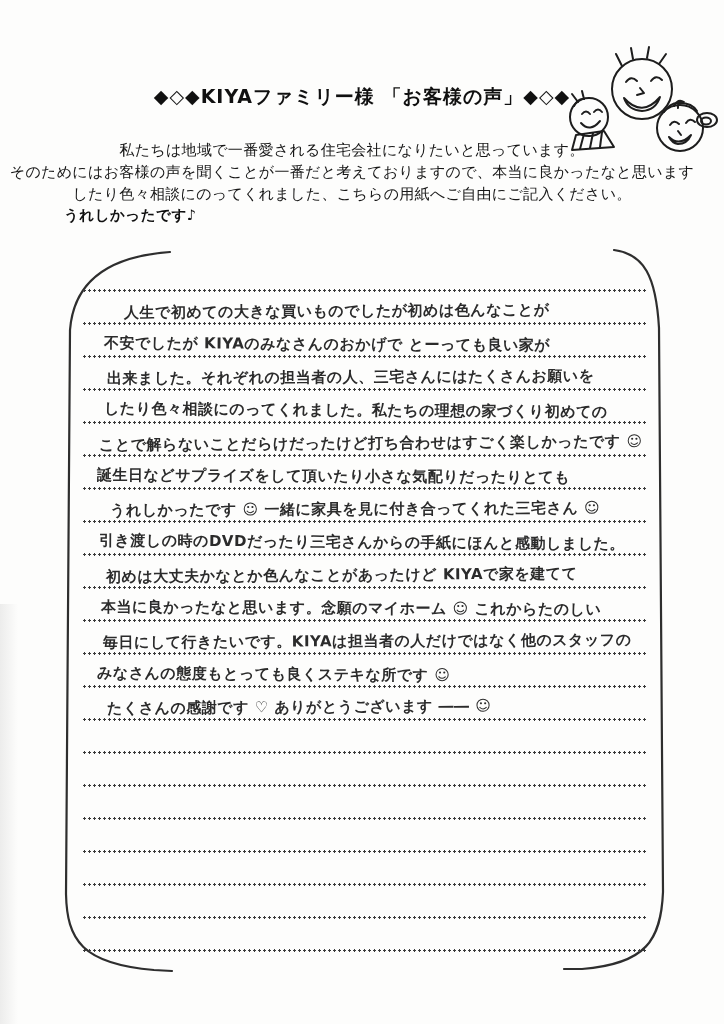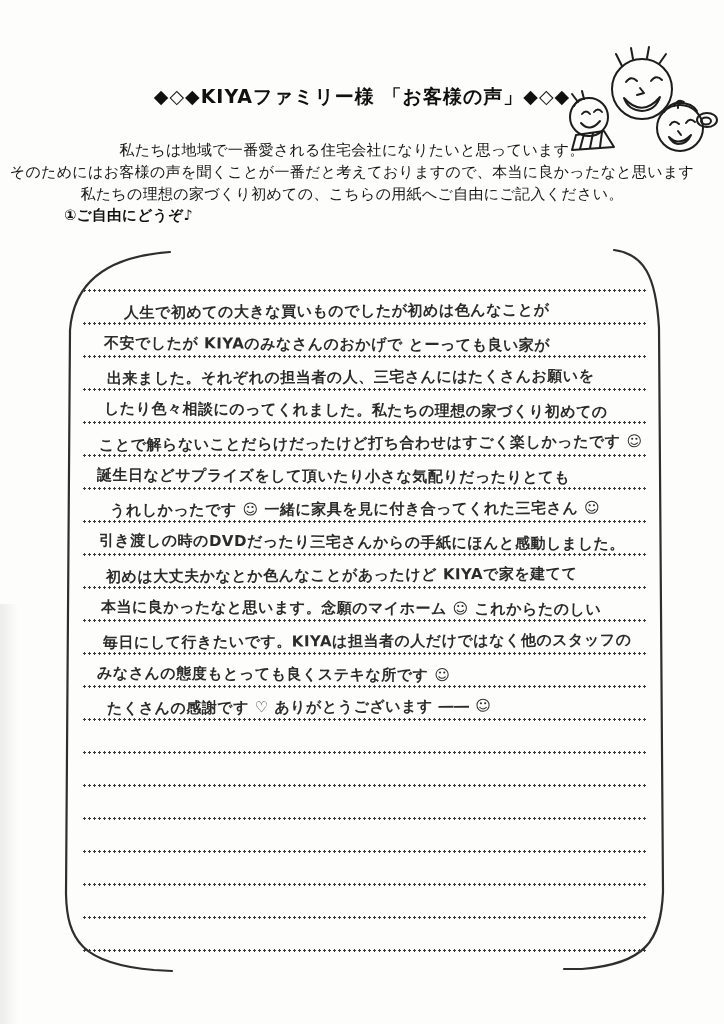--- a/index.html
+++ b/index.html
@@ -81,24 +81,24 @@
     <ellipse cx="146" cy="77" rx="5" ry="3.5"></ellipse>
     <path d="M110 81 q4 -6 9 -1"></path>
       <path d="M126 79 q4 -6 9 -1"></path>
     <path d="M118 87 l3 4"></path>
     <path d="M109 93 Q119 103 131 91 Q127 100 118 100 Q112 99 109 93 Z"></path>
   </svg>
 
   <div class="intro">
     <div>私たちは地域で一番愛される住宅会社になりたいと思っています。</div>
     <div>そのためにはお客様の声を聞くことが一番だと考えておりますので、本当に良かったなと思います</div>
-    <div>私たちの理想の家づくり初めての、こちらの用紙へご自由にご記入ください。</div>
+    <div>したり色々相談にのってくれました、こちらの用紙へご自由にご記入ください。</div>
   </div>
 
-  <div class="prompt">①ご自由にどうぞ♪</div>
+  <div class="prompt">うれしかったです♪</div>
 
   <div class="bubble">
     <svg class="bubble-border" viewBox="0 0 610 740" aria-hidden="true">
       <path d="M 112 10 C 55 14 16 36 12 88 L 8 652 C 9 698 24 722 96 728 L 114 729"></path>
       <path d="M 556 8 C 586 12 598 34 601 86 L 605 650 C 603 698 588 722 524 727 L 506 727"></path>
     </svg>
 
     <div class="ruled"></div>
 
     <div>

